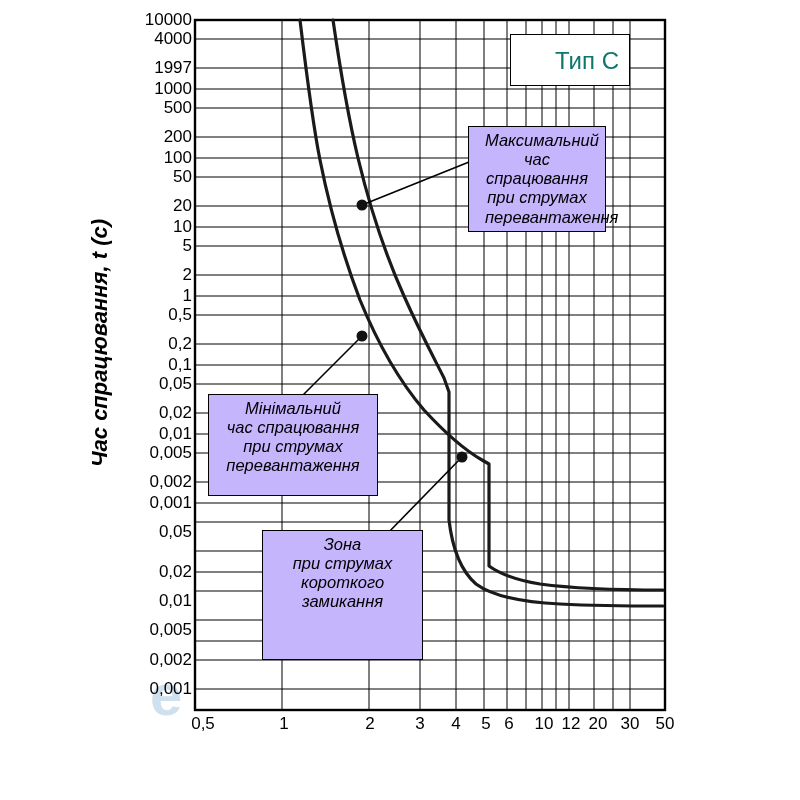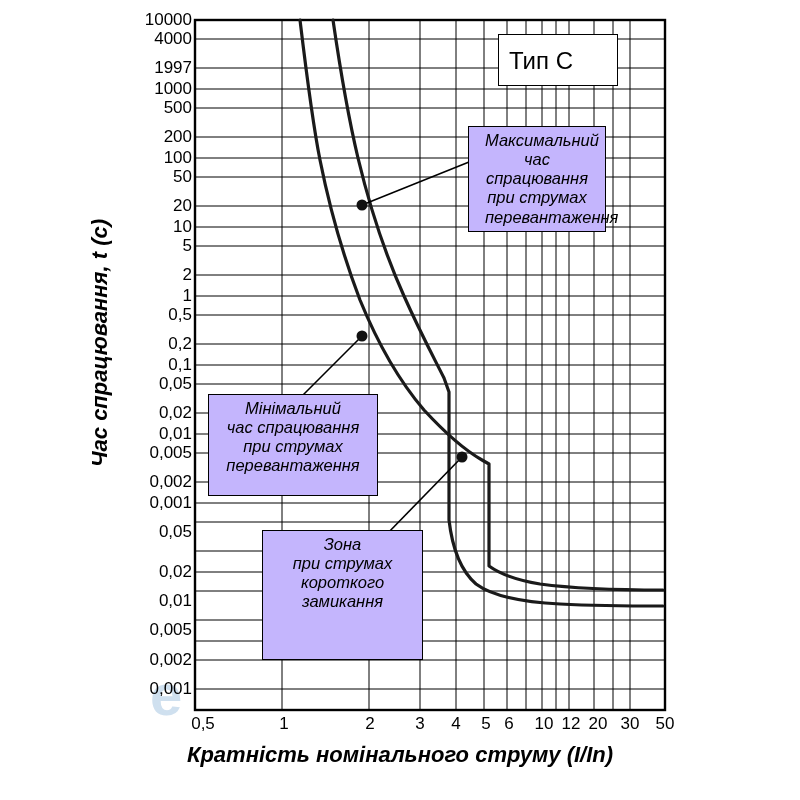--- a/index.html
+++ b/index.html
@@ -92,24 +92,25 @@
     color:#000;
     padding:4px 16px;
     box-sizing:border-box;
     font-style:italic;
   }
   .typebox{
     position:absolute;
     background:#ffffff;
     border:1.8px solid #000;
     font-size:24px;
-    color:#000000;
-    text-align:left;
+    color:#0f766e;
+    text-align:right;
     padding:6px 10px;
     box-sizing:border-box;
+    margin-left:12px;
   }
   svg{position:absolute;left:0;top:0;}
 </style>
 </head>
 <body>
 
 <div id="stage">
 
   <svg width="800" height="800">
 
@@ -245,21 +246,20 @@
     <div class="xtick" style="left:486px;top:714px">5</div>
     <div class="xtick" style="left:509px;top:714px">6</div>
     <div class="xtick" style="left:544px;top:714px">10</div>
     <div class="xtick" style="left:571px;top:714px">12</div>
     <div class="xtick" style="left:598px;top:714px">20</div>
     <div class="xtick" style="left:630px;top:714px">30</div>
     <div class="xtick" style="left:665px;top:714px">50</div>
   </div>
 
   <div class="ylabel">Час спрацювання, t (c)</div>
-  <div class="xlabel">Кратність номінального струму (I/In)</div>
 
   <div class="typebox" style="left:498px;top:34px;width:120px;height:52px;line-height:40px;">Тип С</div>
 
   <div class="annot" style="left:468px;top:126px;width:138px;height:106px;">
     <div>Максимальний</div>
     <div>час спрацювання</div>
     <div>при струмах</div>
     <div>перевантаження</div>
   </div>
 

